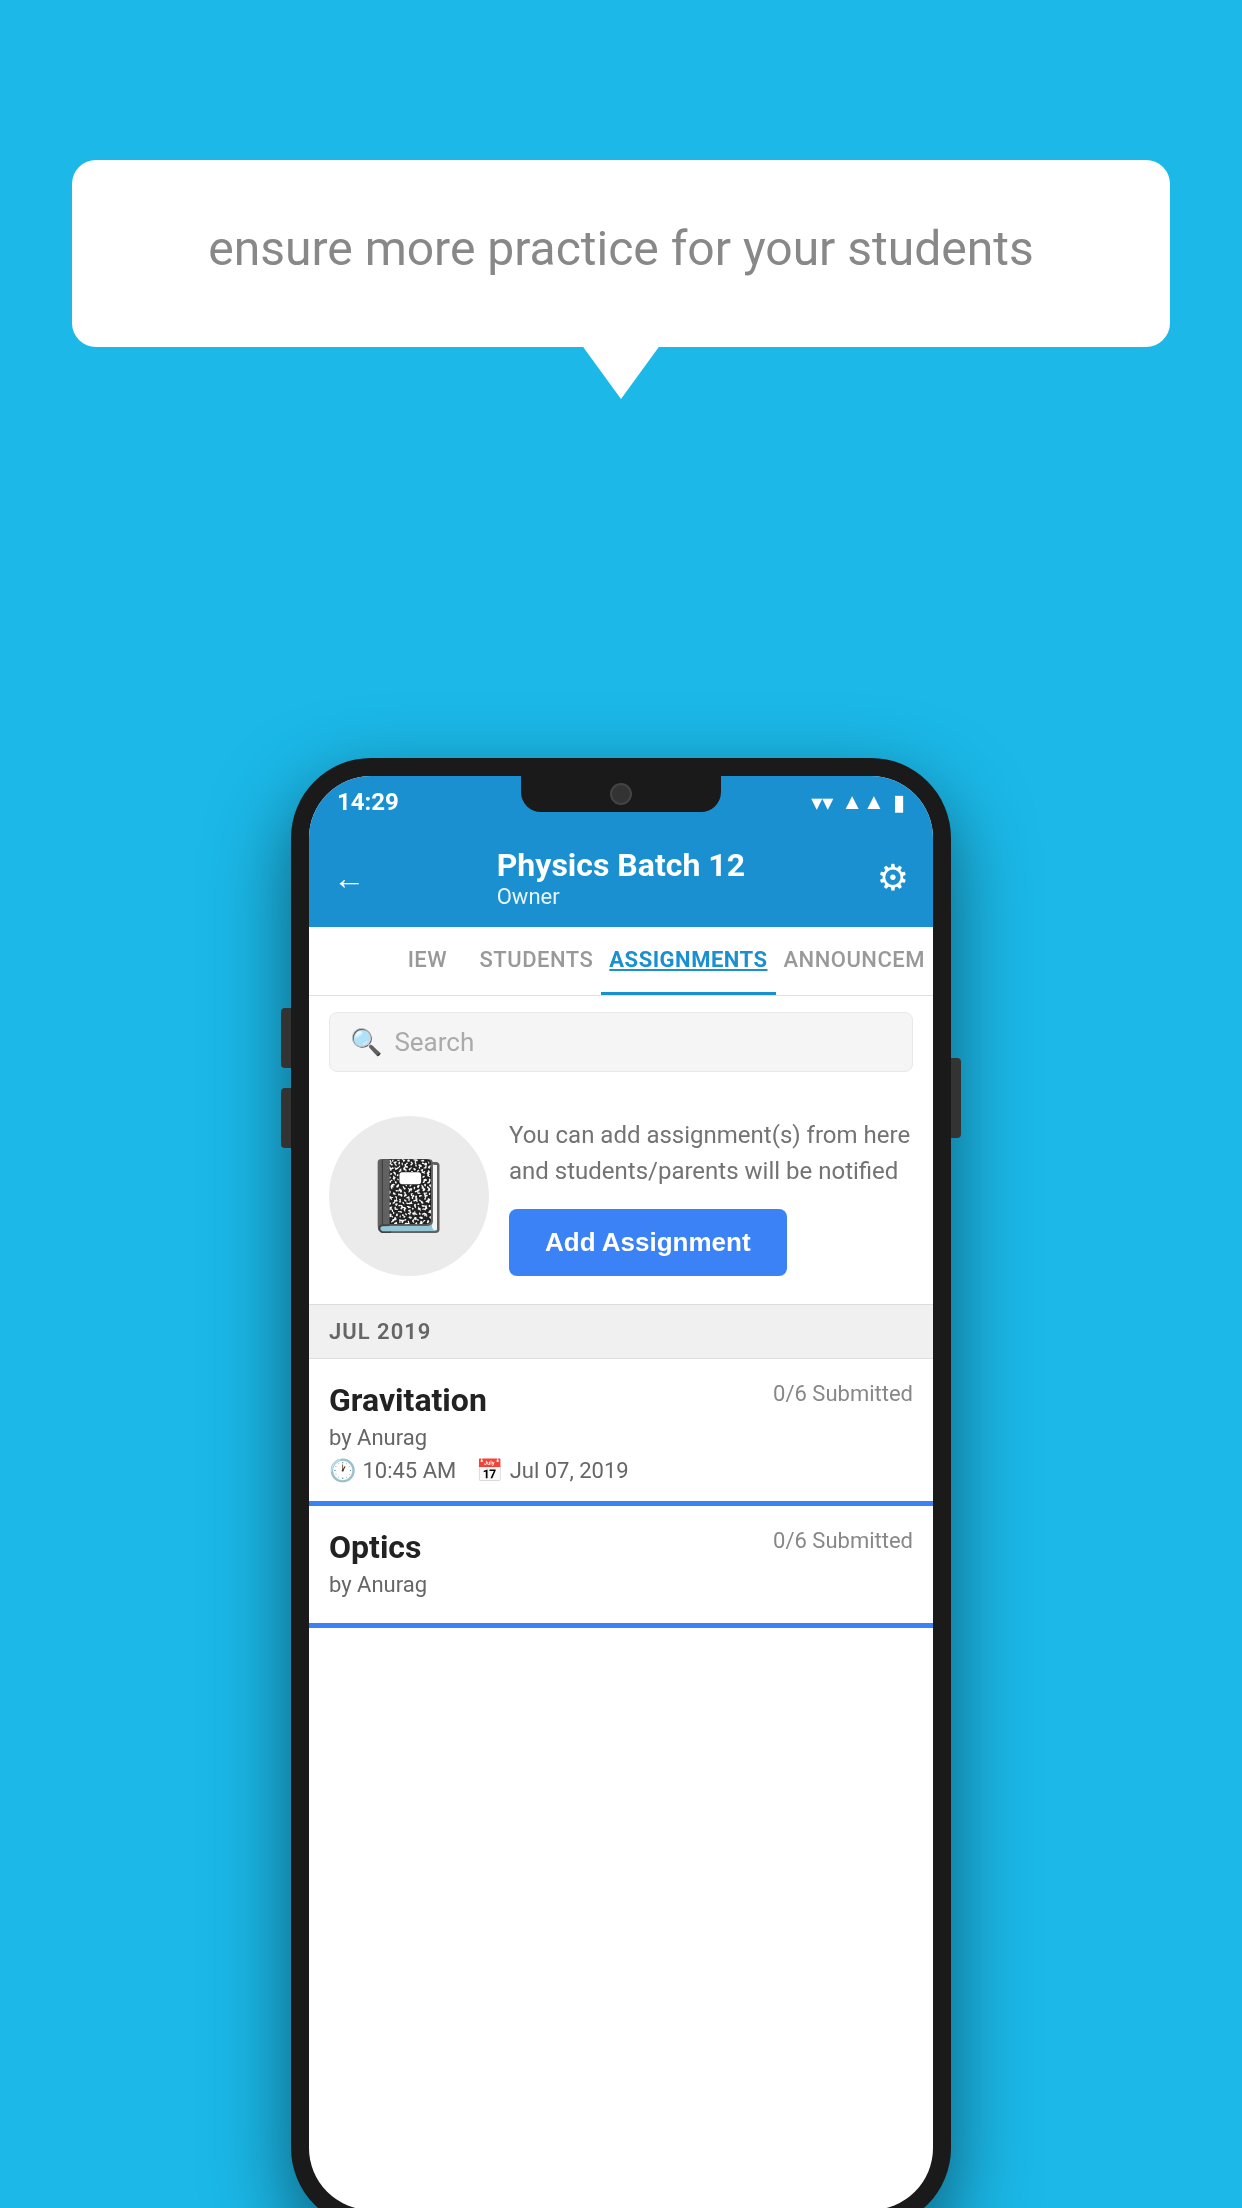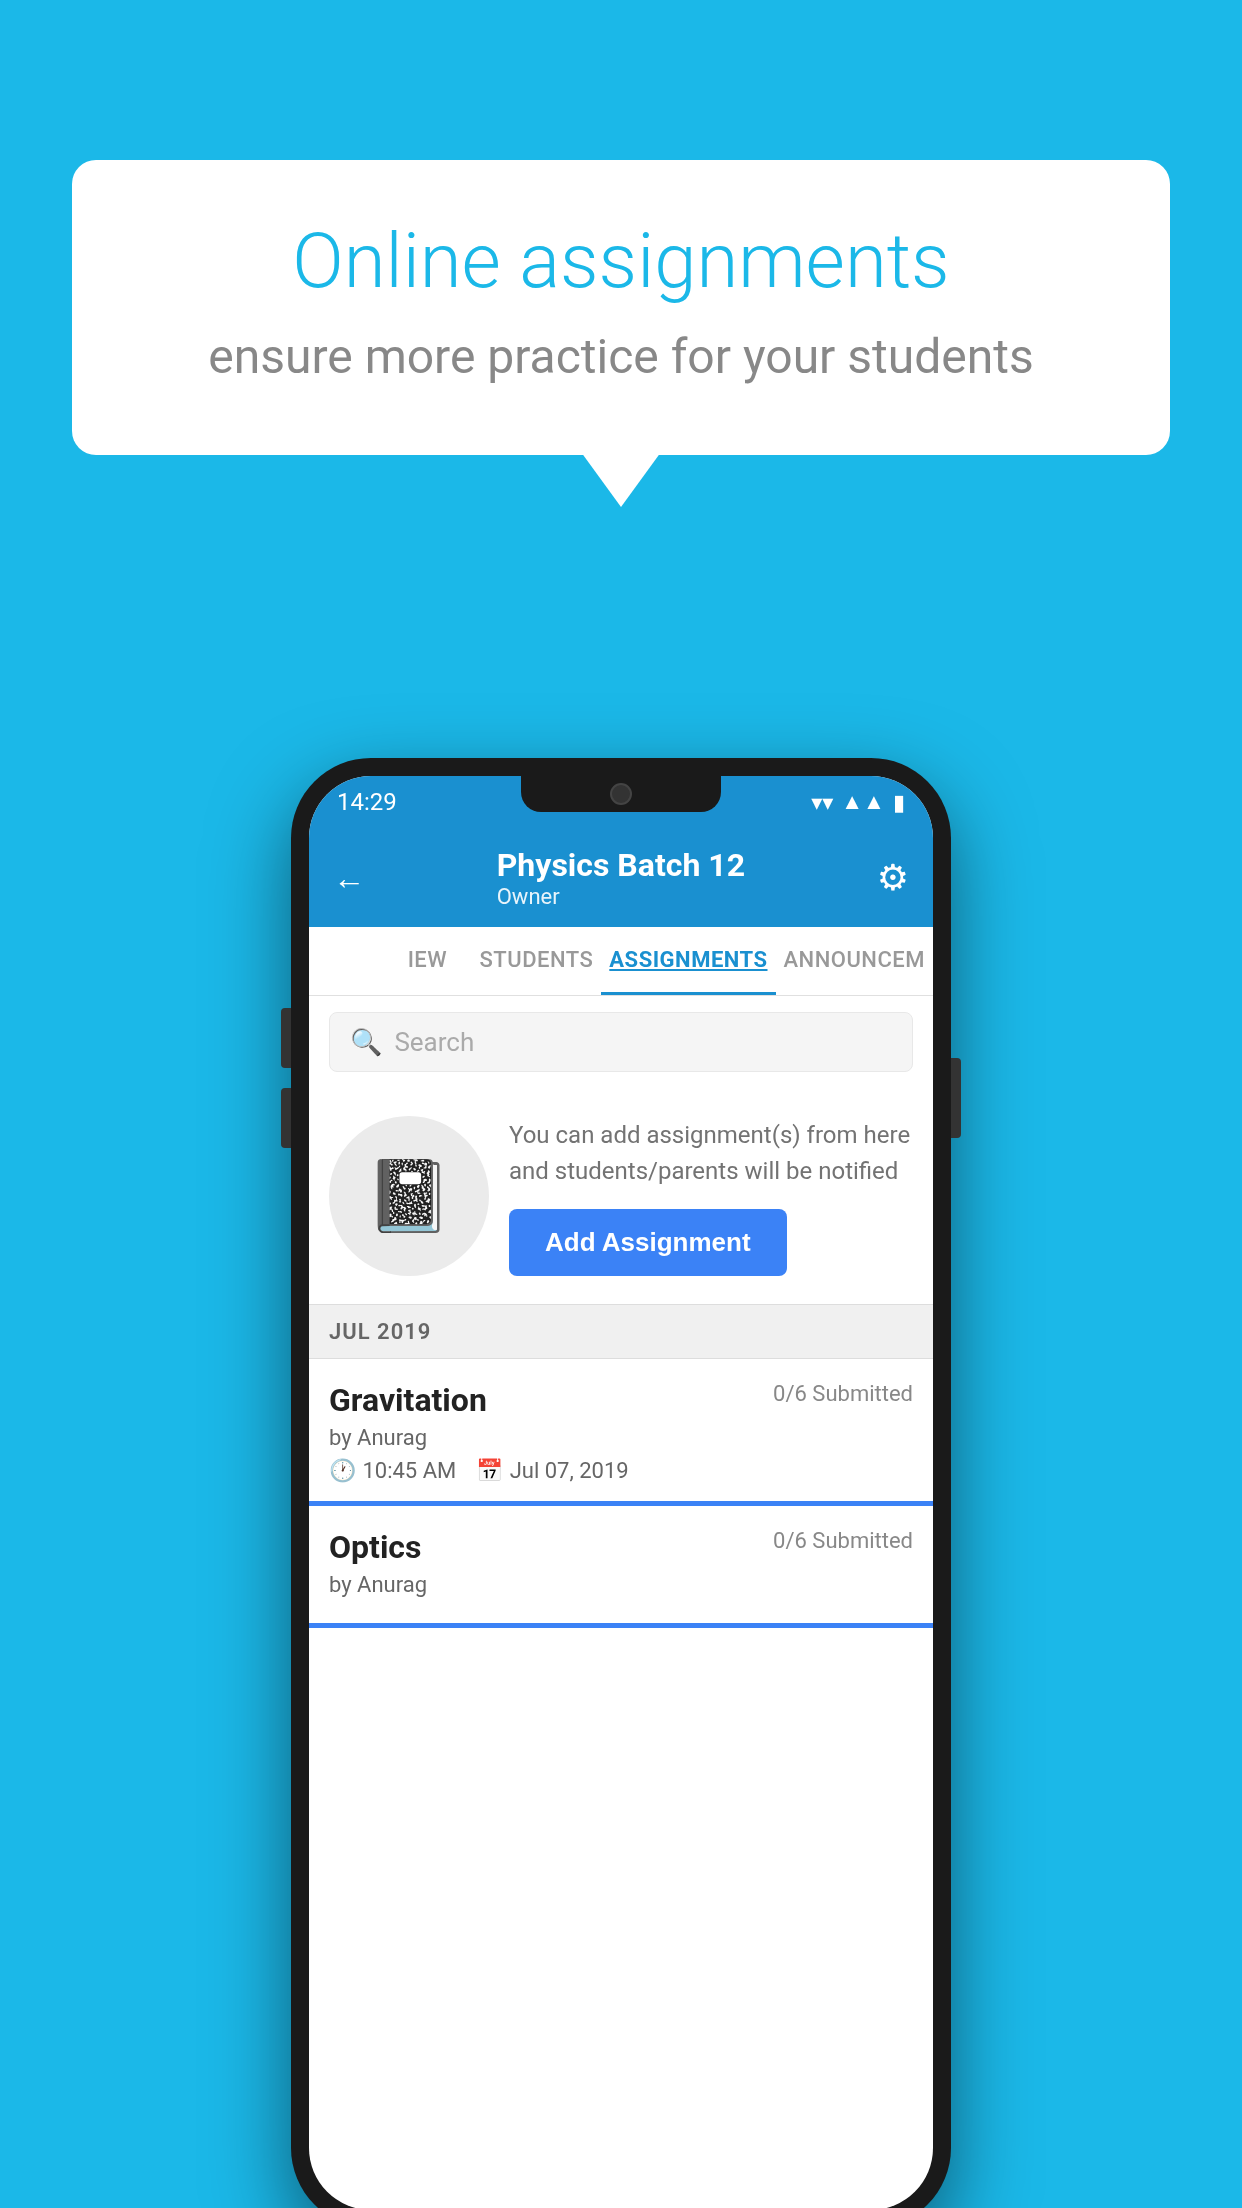--- a/index.html
+++ b/index.html
@@ -99,21 +99,21 @@
       background: #1a90d0;
       height: 52px;
       display: flex;
       align-items: center;
       justify-content: space-between;
       padding: 0 28px;
       color: white;
       font-size: 22px;
       font-weight: 500;
     }
-    .status-time { font-size: 24px; font-weight: 400; }
+    .status-time { font-size: 24px; font-weight: 700; }
     .status-icons { display: flex; align-items: center; gap: 8px; }
     .wifi-icon, .signal-icon, .battery-icon {
       color: white;
       font-size: 22px;
     }
 
     
     .app-header {
       background: #1a90d0;
       padding: 18px 24px 18px 24px;
@@ -294,21 +294,20 @@
       border-radius: 4px 0 0 4px;
     }
   </style>
 </head>
 <body>
 
 <div style="position:absolute;top:0;left:0;width:100%;height:100%;background:#1bb8e8;"></div>
 
 <div class="speech-bubble-container">
   <div class="speech-bubble">
-    <div class="bubble-title">Online assignments</div>
     <div class="bubble-subtitle">ensure more practice for your students</div>
   </div>
 </div>
 
 <div class="phone-frame">
 
   <div class="phone-side-vol-up"></div>
   <div class="phone-side-vol-down"></div>
   <div class="phone-side-buttons"></div>
 

